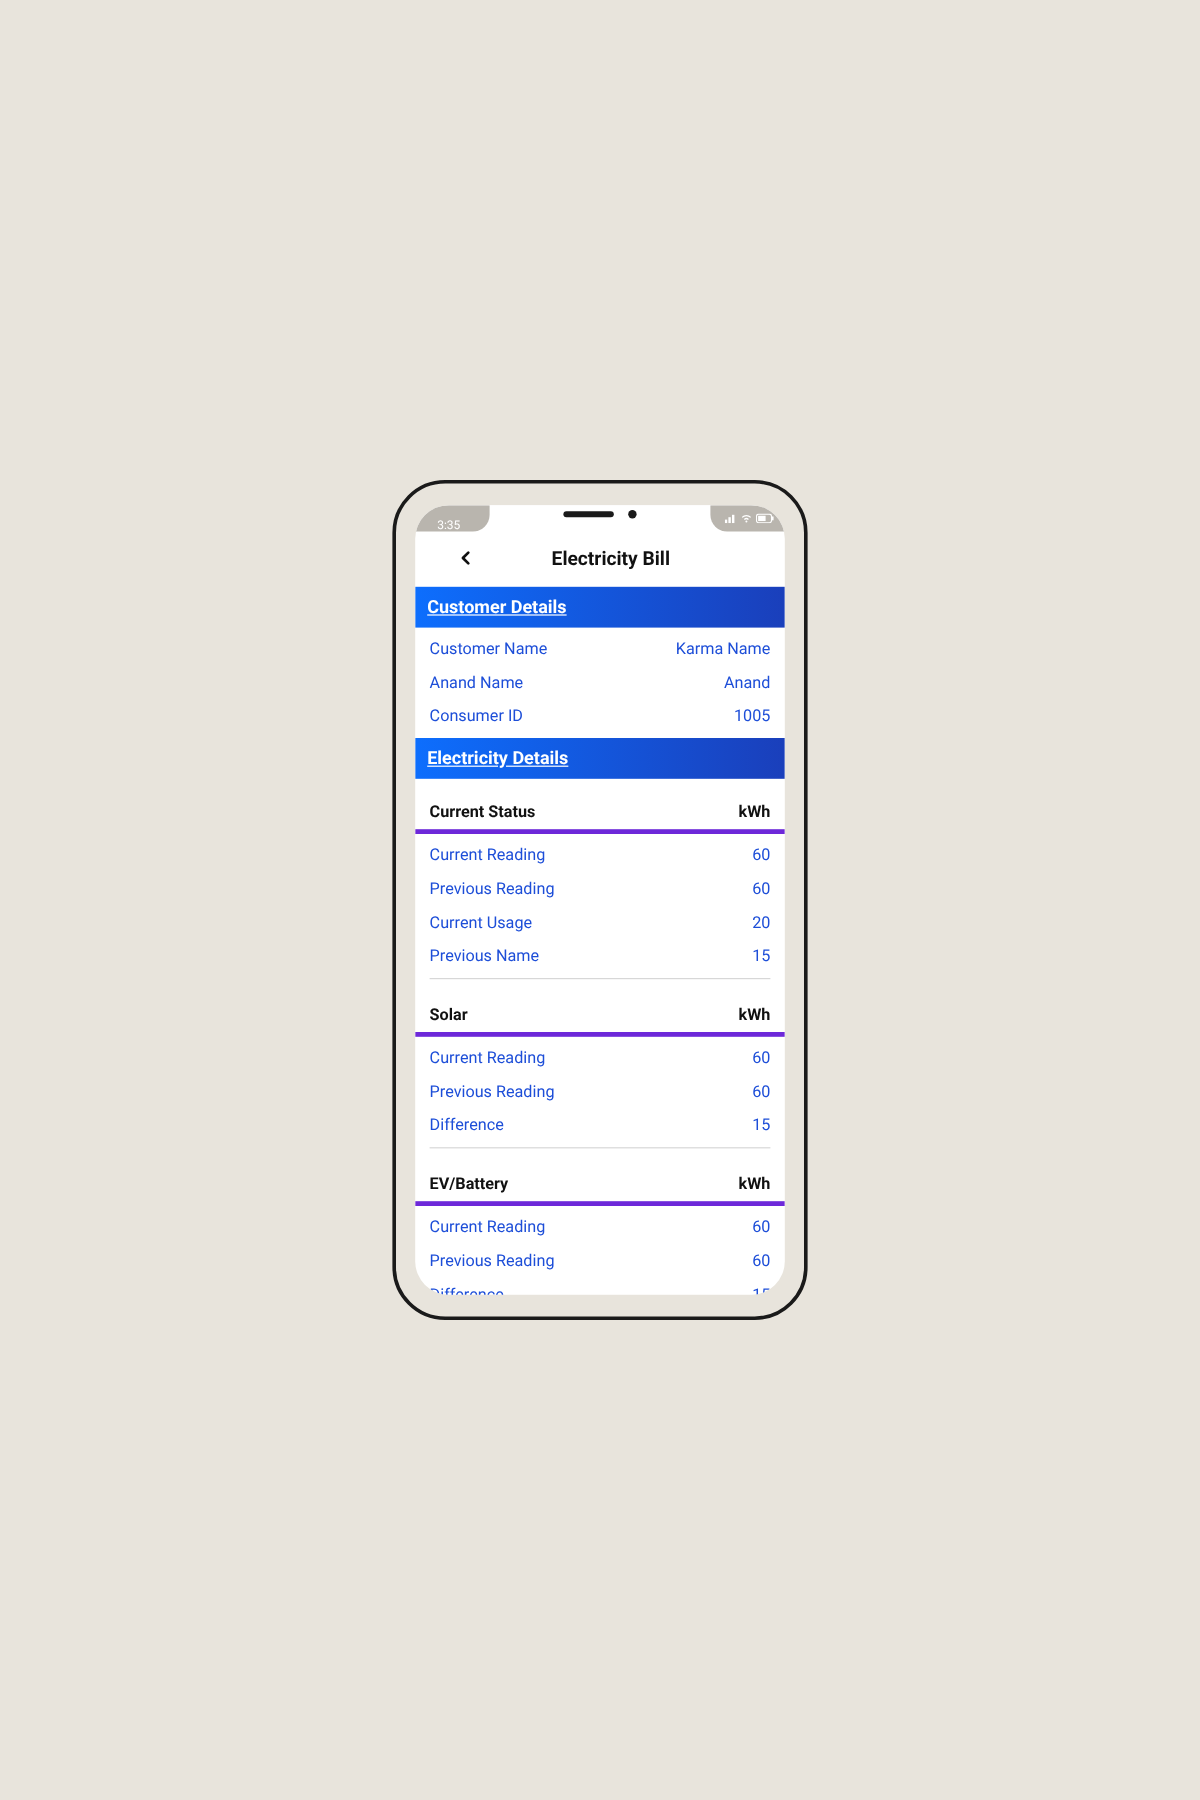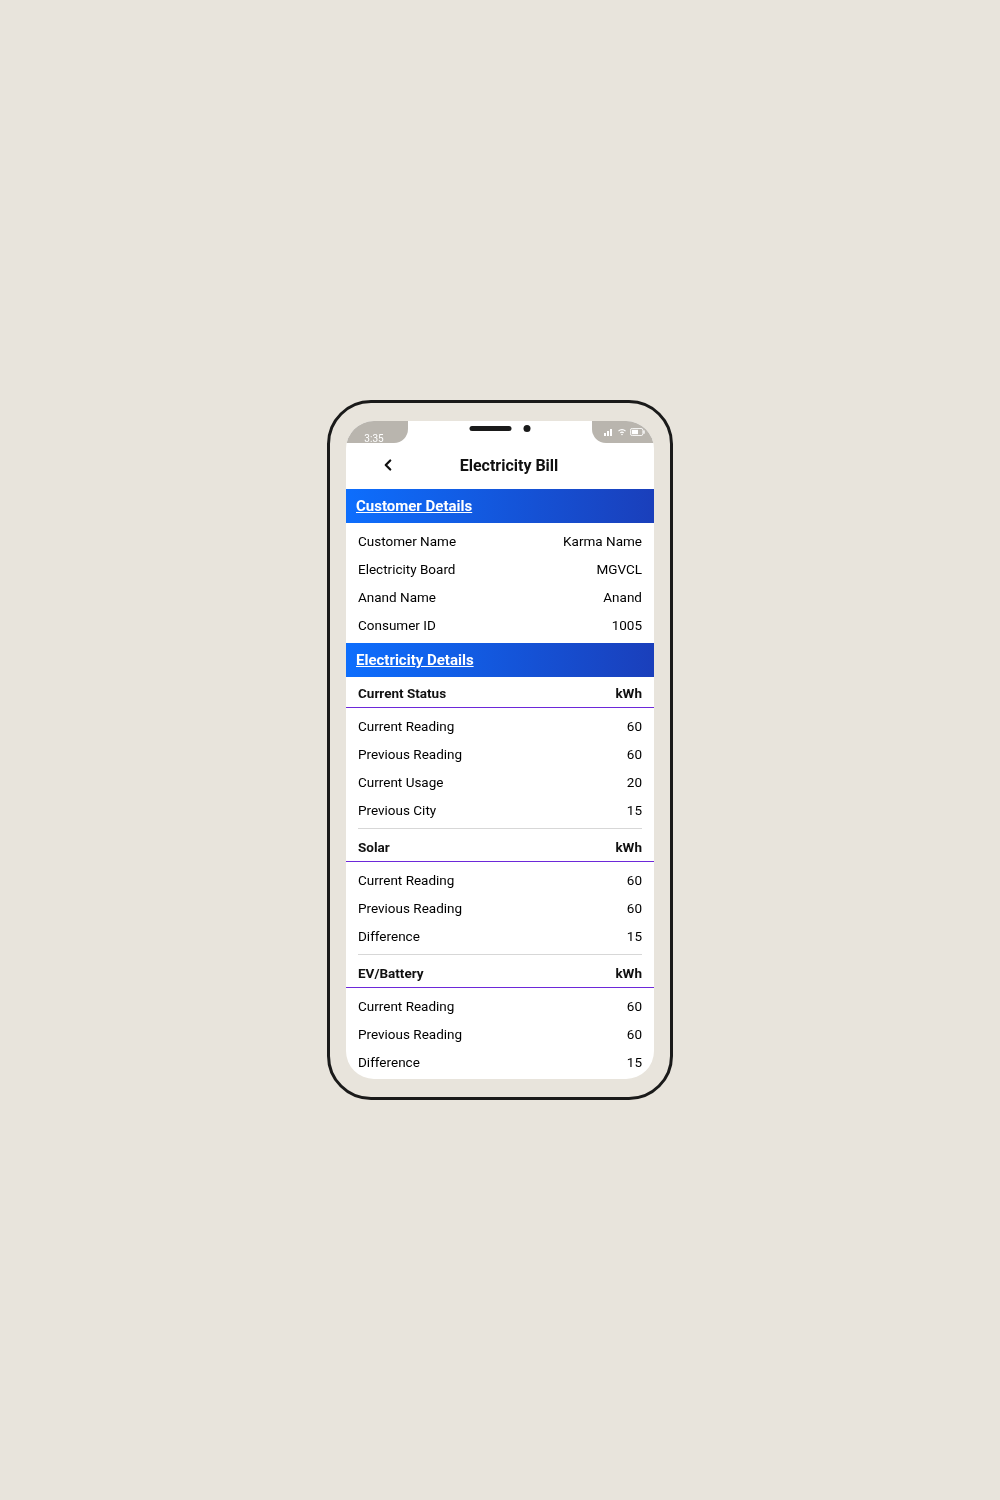--- a/index.html
+++ b/index.html
@@ -124,33 +124,34 @@
     padding: 8px 10px;
     font-size: 15px;
     font-weight: 700;
     text-decoration: underline;
   }
   .plain-row {
     display: flex;
     justify-content: space-between;
     padding: 6px 12px;
     font-size: 13.5px;
-    color: #000000;
+    color: #1d4ed8;
   }
   .plain-row .label { }
   .plain-row .value { }
   .subheader-row {
     display: flex;
     justify-content: space-between;
     padding: 8px 12px 6px 12px;
     font-size: 13.5px;
     font-weight: 700;
     color: #111;
-    border-bottom: 1px solid #6d28d9;
+    border-bottom: 4px solid #6d28d9;
     margin-bottom: 4px;
+    margin-top: 12px;
   }
   .group-divider {
     border-bottom: 1px solid #d7d7d7;
     margin: 4px 12px 0 12px;
   }
   .cust-block { padding: 4px 0; }
   .grp { padding-bottom: 2px; }
 </style>
 </head>
 <body>
@@ -194,24 +195,20 @@
       <div class="header-title">Electricity Bill</div>
     </div>
 
     <div class="section-header">Customer Details</div>
     <div class="cust-block">
       <div class="plain-row">
         <span class="label">Customer Name</span>
         <span class="value">Karma Name</span>
       </div>
       <div class="plain-row">
-        <span class="label">Electricity Board</span>
-        <span class="value">MGVCL</span>
-      </div>
-      <div class="plain-row">
         <span class="label">Anand Name</span>
         <span class="value">Anand</span>
       </div>
       <div class="plain-row">
         <span class="label">Consumer ID</span>
         <span class="value">1005</span>
       </div>
     </div>
 
     <div class="section-header">Electricity Details</div>
@@ -227,21 +224,21 @@
       </div>
       <div class="plain-row">
         <span class="label">Previous Reading</span>
         <span class="value">60</span>
       </div>
       <div class="plain-row">
         <span class="label">Current Usage</span>
         <span class="value">20</span>
       </div>
       <div class="plain-row">
-        <span class="label">Previous City</span>
+        <span class="label">Previous Name</span>
         <span class="value">15</span>
       </div>
       <div class="group-divider"></div>
     </div>
 
     <div class="grp">
       <div class="subheader-row" style="border-top:none;">
         <span>Solar</span>
         <span>kWh</span>
       </div>

